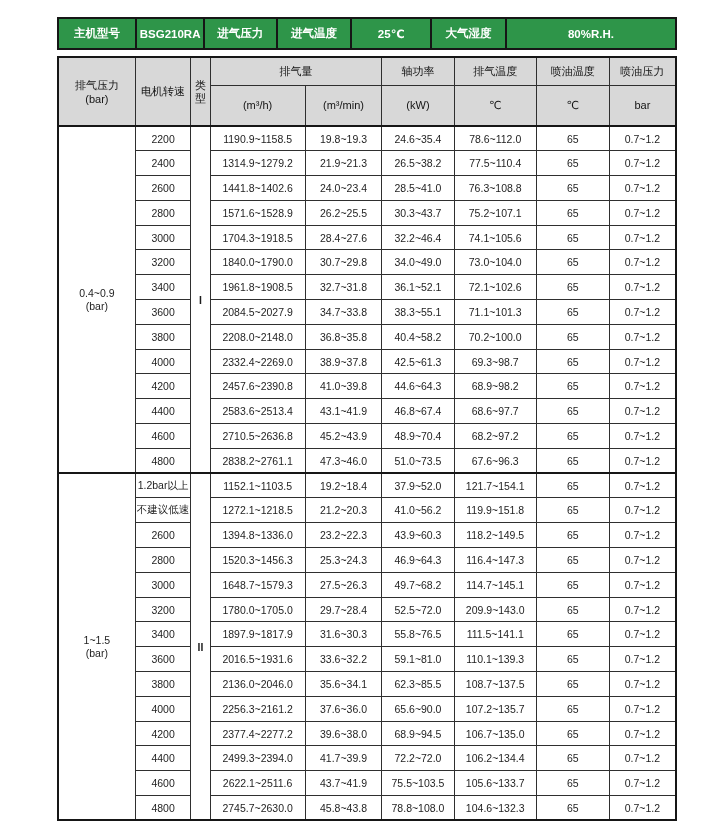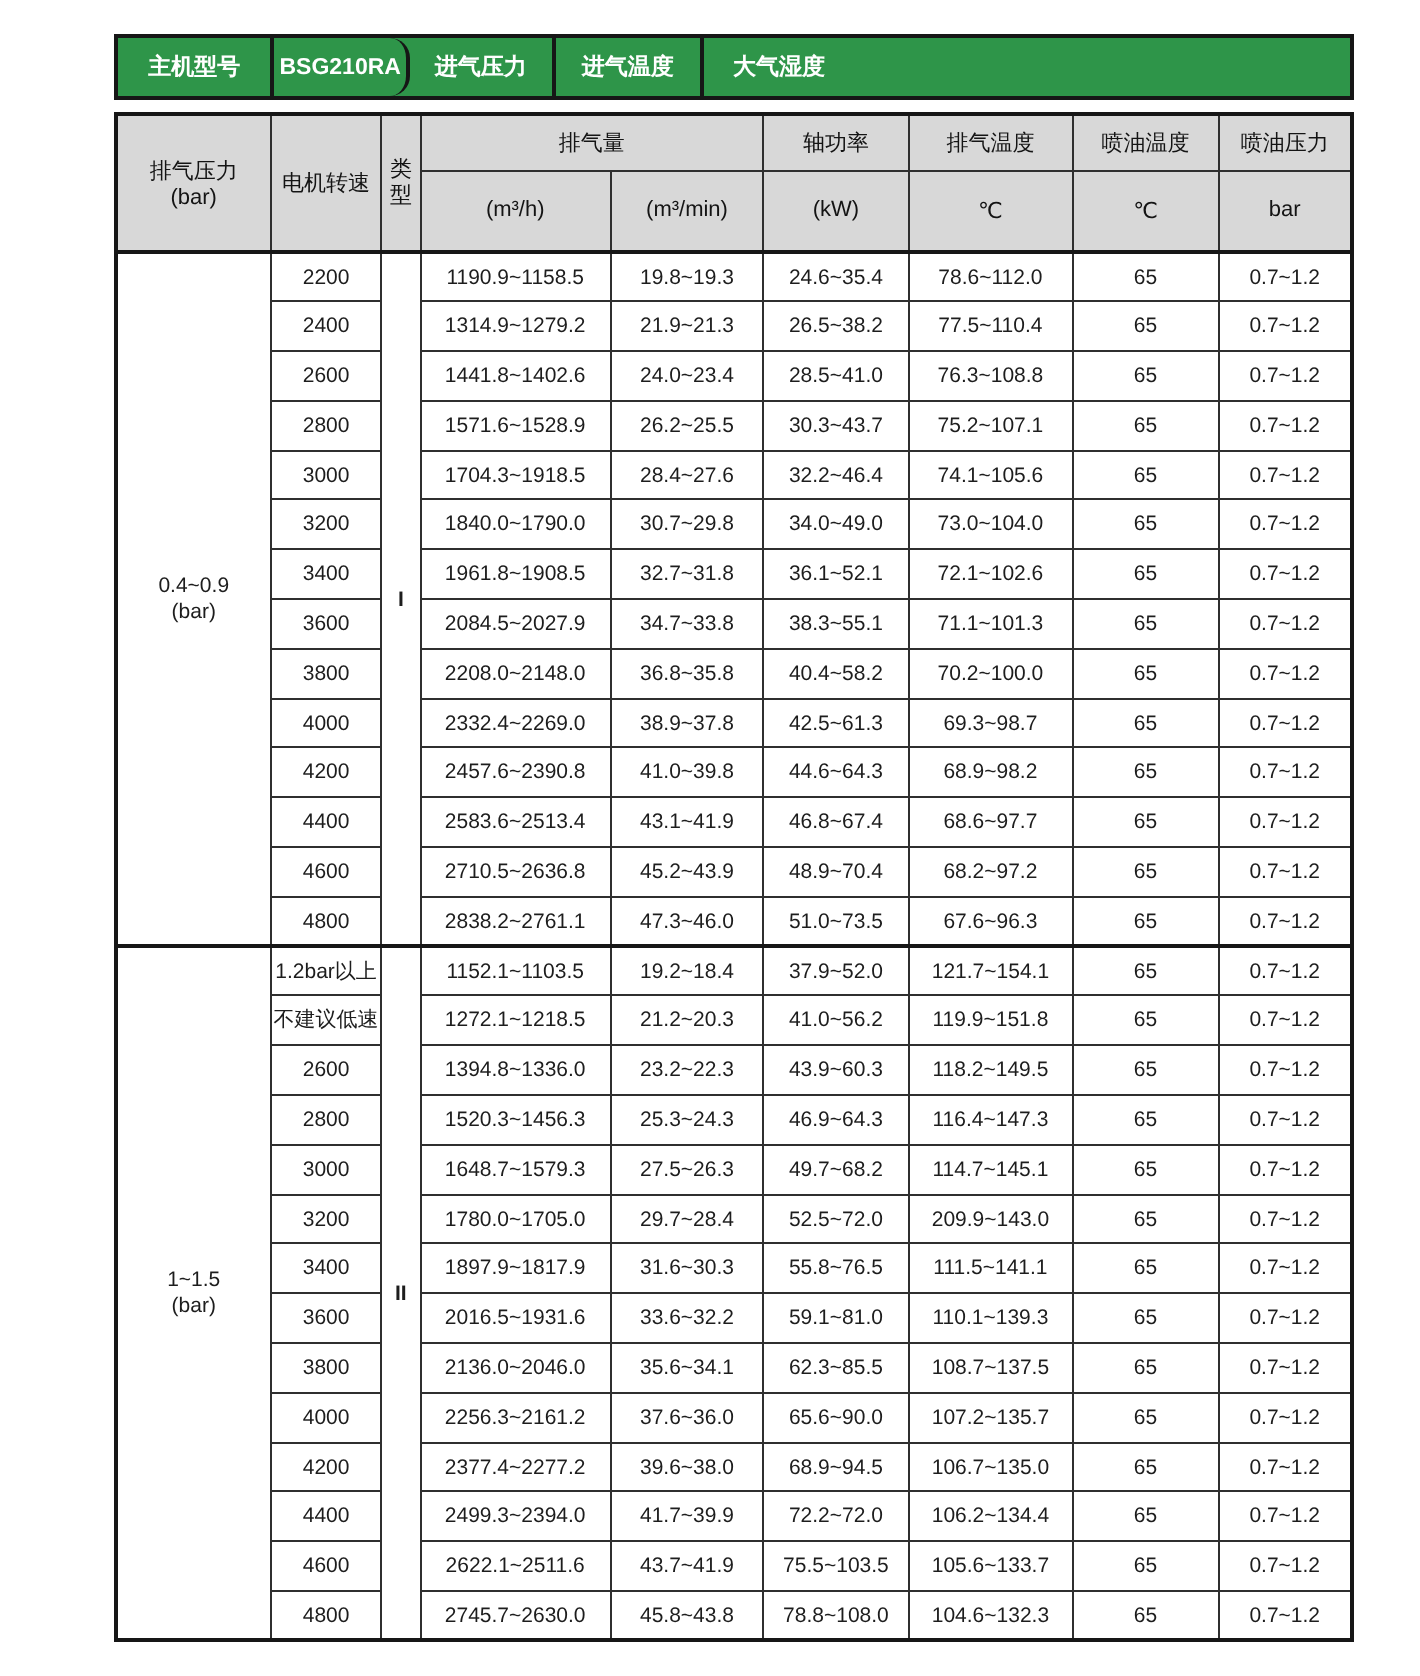--- a/index.html
+++ b/index.html
@@ -14,21 +14,21 @@
   .green-row {
     display:flex; height:33px; background:#2e9549;
     border:2px solid #161616;
   }
   .green-cell {
     display:flex; align-items:center; justify-content:center;
     color:#ffffff; font-weight:bold; font-size:11.5px;
     border-right:2px solid #161616; overflow:hidden; white-space:nowrap;
   }
   .green-cell:last-child { border-right:none; }
-  .gc1{width:12.7%;} .gc2{width:11.0%;border-radius:10px;} .gc3{width:11.8%;} .gc4{width:14.0%;}
+  .gc1{width:12.7%;} .gc2{width:11.0%;} .gc3{width:11.8%;} .gc4{width:14.0%;}
   .gc5{width:12.1%;} .gc6{width:13.0%;} .gc7{width:12.1%;} .gc8{flex:1;}
 
   .gap { height:6px; }
 
   
   table.main {
     width:100%; border-collapse:collapse; table-layout:fixed;
     border:2px solid #161616;
   }
   table.main th, table.main td {
@@ -52,21 +52,23 @@
 <body>
 
 <div class="page">
   <div class="tablewrap">
 
     <div class="green-row">
       <div class="green-cell gc1">主机型号</div>
       <div class="green-cell gc2">BSG210RA</div>
       <div class="green-cell gc3">进气压力</div>
       <div class="green-cell gc5">进气温度</div>
+      <div class="green-cell gc6">25℃</div>
       <div class="green-cell gc7">大气湿度</div>
+      <div class="green-cell gc8">80%R.H.</div>
     </div>
 
     <div class="gap"></div>
 
     <table class="main">
       <colgroup>
         <col style="width:12.5%">
           <col style="width:9.0%">
           <col style="width:3.1%">
         <col style="width:15.4%">

